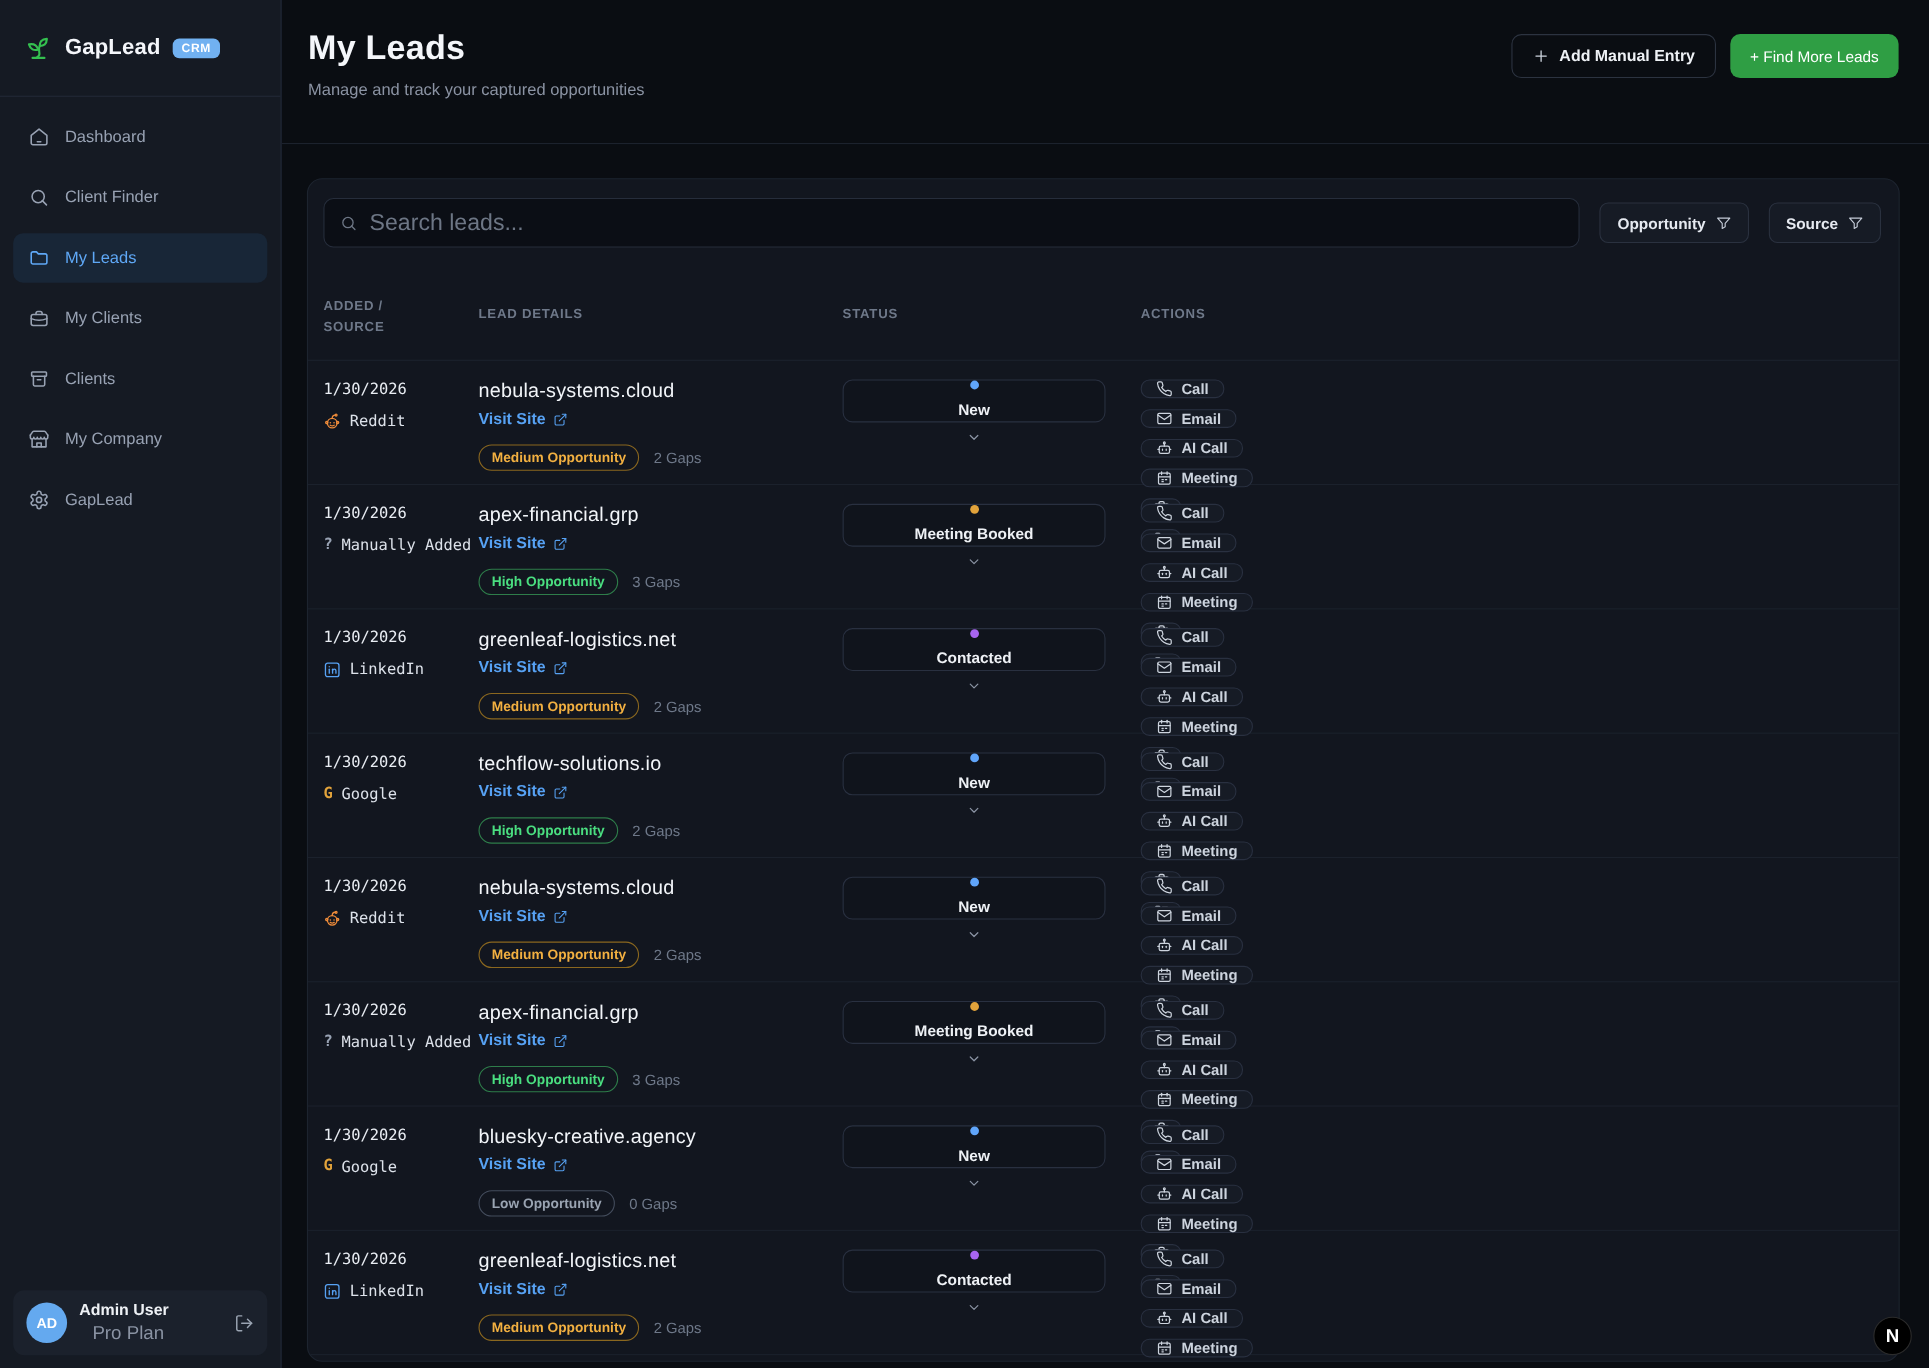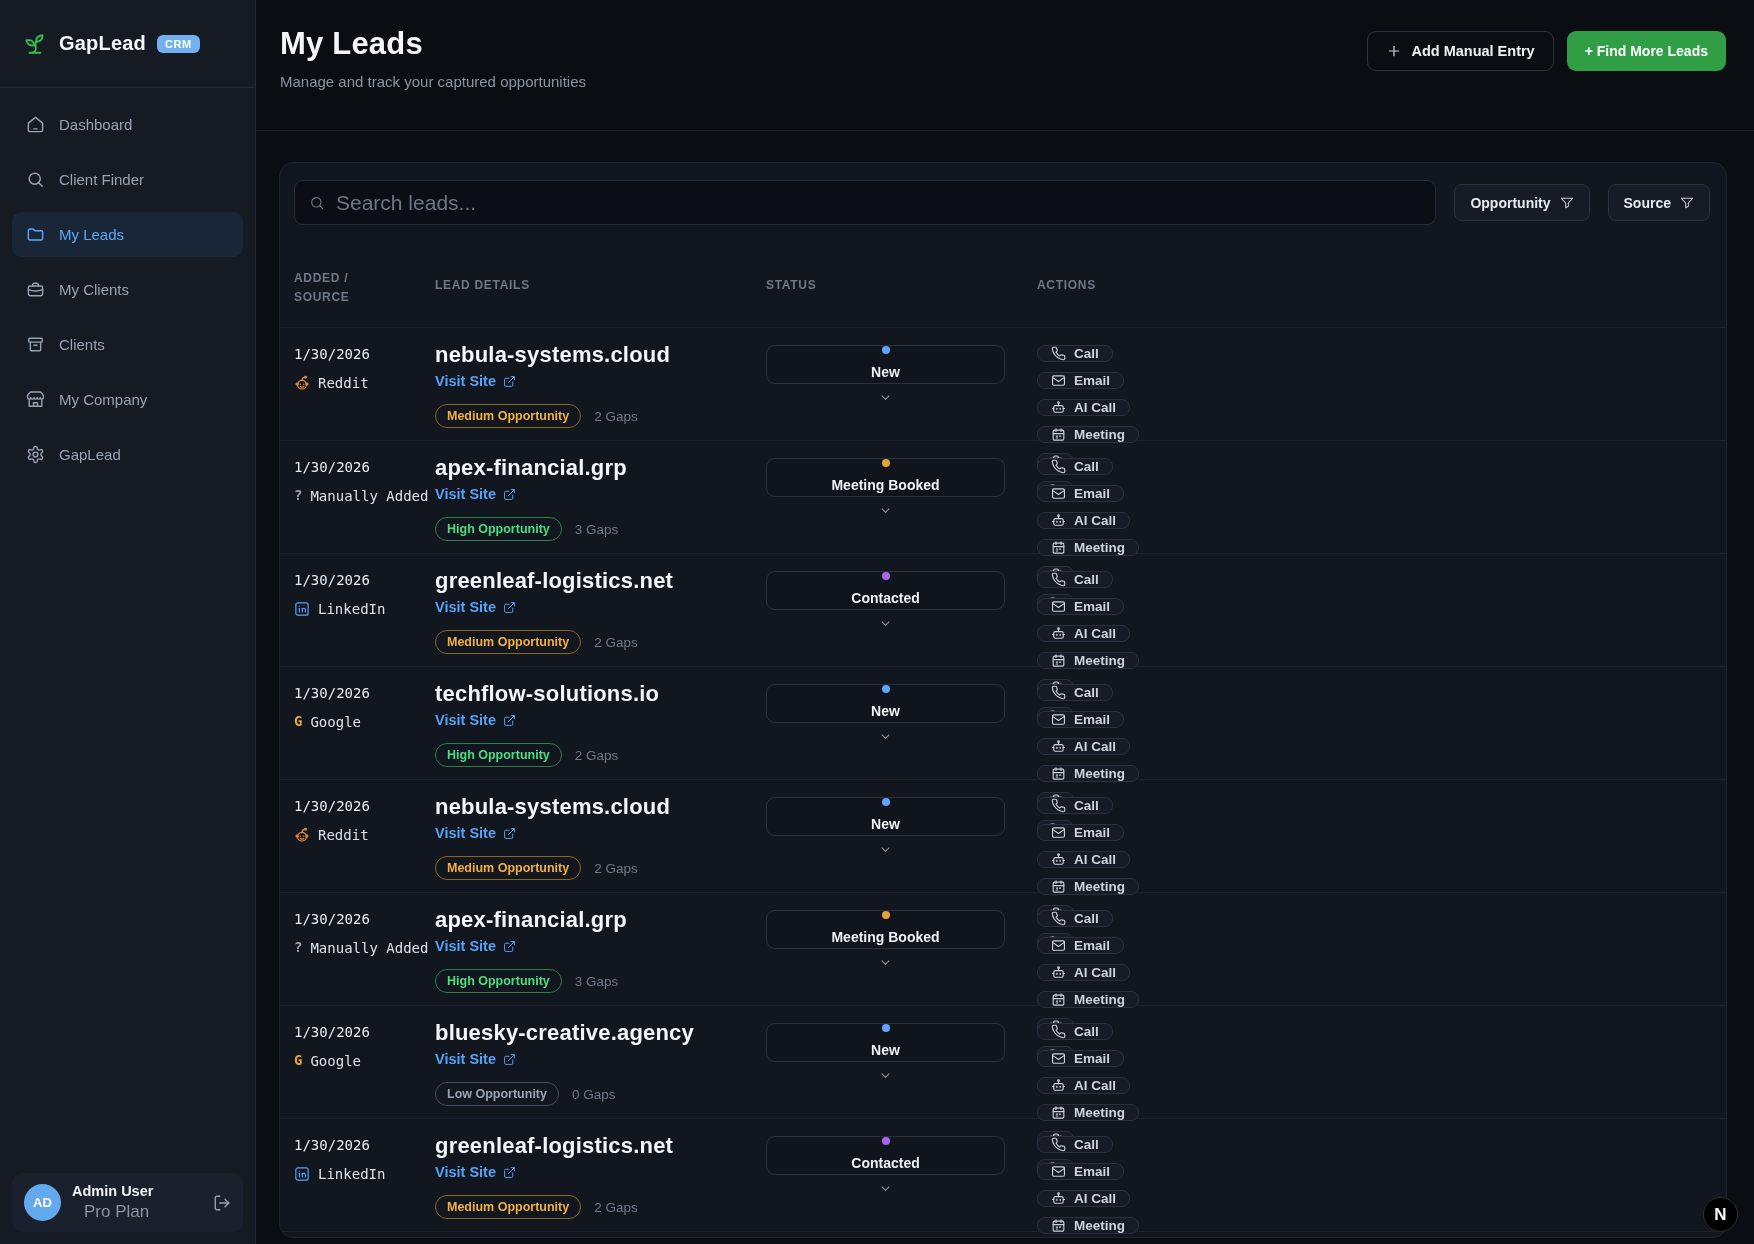--- a/index.html
+++ b/index.html
@@ -28,21 +28,21 @@
   .logout { margin-left:auto; color:#9aa4b2; display:flex; cursor:pointer; }
 
   
   main { flex:1; display:flex; flex-direction:column; min-width:0; }
   .page-header { display:flex; justify-content:space-between; align-items:flex-start; height:131px; flex:none; padding:26px 28px 0 24px; border-bottom:1px solid #1c222d; }
   h1 { font-size:31px; font-weight:800; letter-spacing:.2px; color:#f4f6fa; }
   .subtitle { margin-top:11px; font-size:15px; color:#8b93a3; }
   .header-actions { display:flex; gap:13px; margin-top:5px; }
   .btn-outline { display:flex; align-items:center; gap:9px; height:40px; padding:0 18px; border:1px solid #2c3340; border-radius:9px; background:transparent; color:#eef1f5; font-size:14.5px; font-weight:600; font-family:inherit; cursor:pointer; }
   .btn-outline .ic { display:flex; color:#cdd4de; }
-  .btn-green { height:40px; padding:0 18px; border:none; border-radius:9px; background:#2f9e44; color:#fff; font-size:14px; font-weight:bold; font-family:inherit; cursor:pointer; }
+  .btn-green { height:40px; padding:0 18px; border:none; border-radius:9px; background:#2f9e44; color:#fff; font-size:14px; font-weight:normal; font-family:inherit; cursor:pointer; }
 
   .content { padding:31px 27px 0 23px; flex:1; min-height:0; }
   .card { background:#12161f; border:1px solid #1d242f; border-radius:14px; height:1076px; overflow:hidden; }
 
   .toolbar { display:flex; align-items:center; gap:18px; padding:17px 16px 16px 14px; }
   .search-box { flex:1; display:flex; align-items:center; gap:11px; height:45px; background:#0b0e15; border:1px solid #262d3b; border-radius:9px; padding:0 14px; color:#6d7685; }
   .search-box .ic { display:flex; }
   .search-box input { flex:1; background:transparent; border:none; outline:none; color:#dfe4ec; font-size:21px; font-family:inherit; }
   .search-box input::placeholder { color:#6d7685; }
   .filter-btn { display:flex; align-items:center; gap:9px; height:37px; padding:0 15px; background:#161b25; border:1px solid #2a313f; border-radius:8px; color:#e6eaf1; font-size:14px; font-weight:600; font-family:inherit; cursor:pointer; }
@@ -55,21 +55,21 @@
   .c4 { flex:1; min-width:0; }
   .thead .c1 { line-height:19px; }
   .thead .c2, .thead .c3, .thead .c4 { padding-top:9px; }
 
   .trow { display:flex; height:113px; padding:17px 16px 0 14px; border-bottom:1px solid #1b212c; }
   .date { font-family:"DejaVu Sans Mono", monospace; font-size:14px; color:#e9edf3; line-height:19px; }
   .source { display:flex; align-items:flex-start; gap:8px; margin-top:10px; font-family:"DejaVu Sans Mono", monospace; font-size:14px; color:#dde2ea; line-height:19px; }
   .source .ic { display:flex; margin-top:1px; flex:none; }
   .glyph { font-family:"DejaVu Sans Mono", monospace; font-size:14px; font-weight:bold; line-height:17px; }
 
-  .domain { font-size:22px; font-weight:bold; color:#f2f5f9; letter-spacing:.2px; line-height:20px; }
+  .domain { font-size:18px; font-weight:normal; color:#f2f5f9; letter-spacing:.2px; line-height:20px; }
   .visit { display:inline-flex; align-items:center; gap:7px; margin-top:8px; color:#57a2f4; font-size:14.5px; font-weight:600; text-decoration:none; cursor:pointer; }
   .visit .ic { display:flex; }
   .badge-row { display:flex; align-items:center; gap:13px; margin-top:14px; }
   .badge { border:1.5px solid; border-radius:999px; padding:4px 11px; font-size:12.5px; font-weight:bold; line-height:14px; }
   .gaps { color:#6e7889; font-size:13.5px; }
 
   .status-select { width:239px; height:39px; background:#10141c; border:1px solid #293040; border-radius:9px; display:flex; align-items:center; gap:10px; padding:0 13px; cursor:pointer;flex-direction:column; }
   .dot { width:8px; height:8px; border-radius:50%; flex:none; }
   .status-label { font-size:14px; font-weight:600; color:#eef1f5; flex:1; }
   .status-select .ic { display:flex; color:#8a93a3; }

